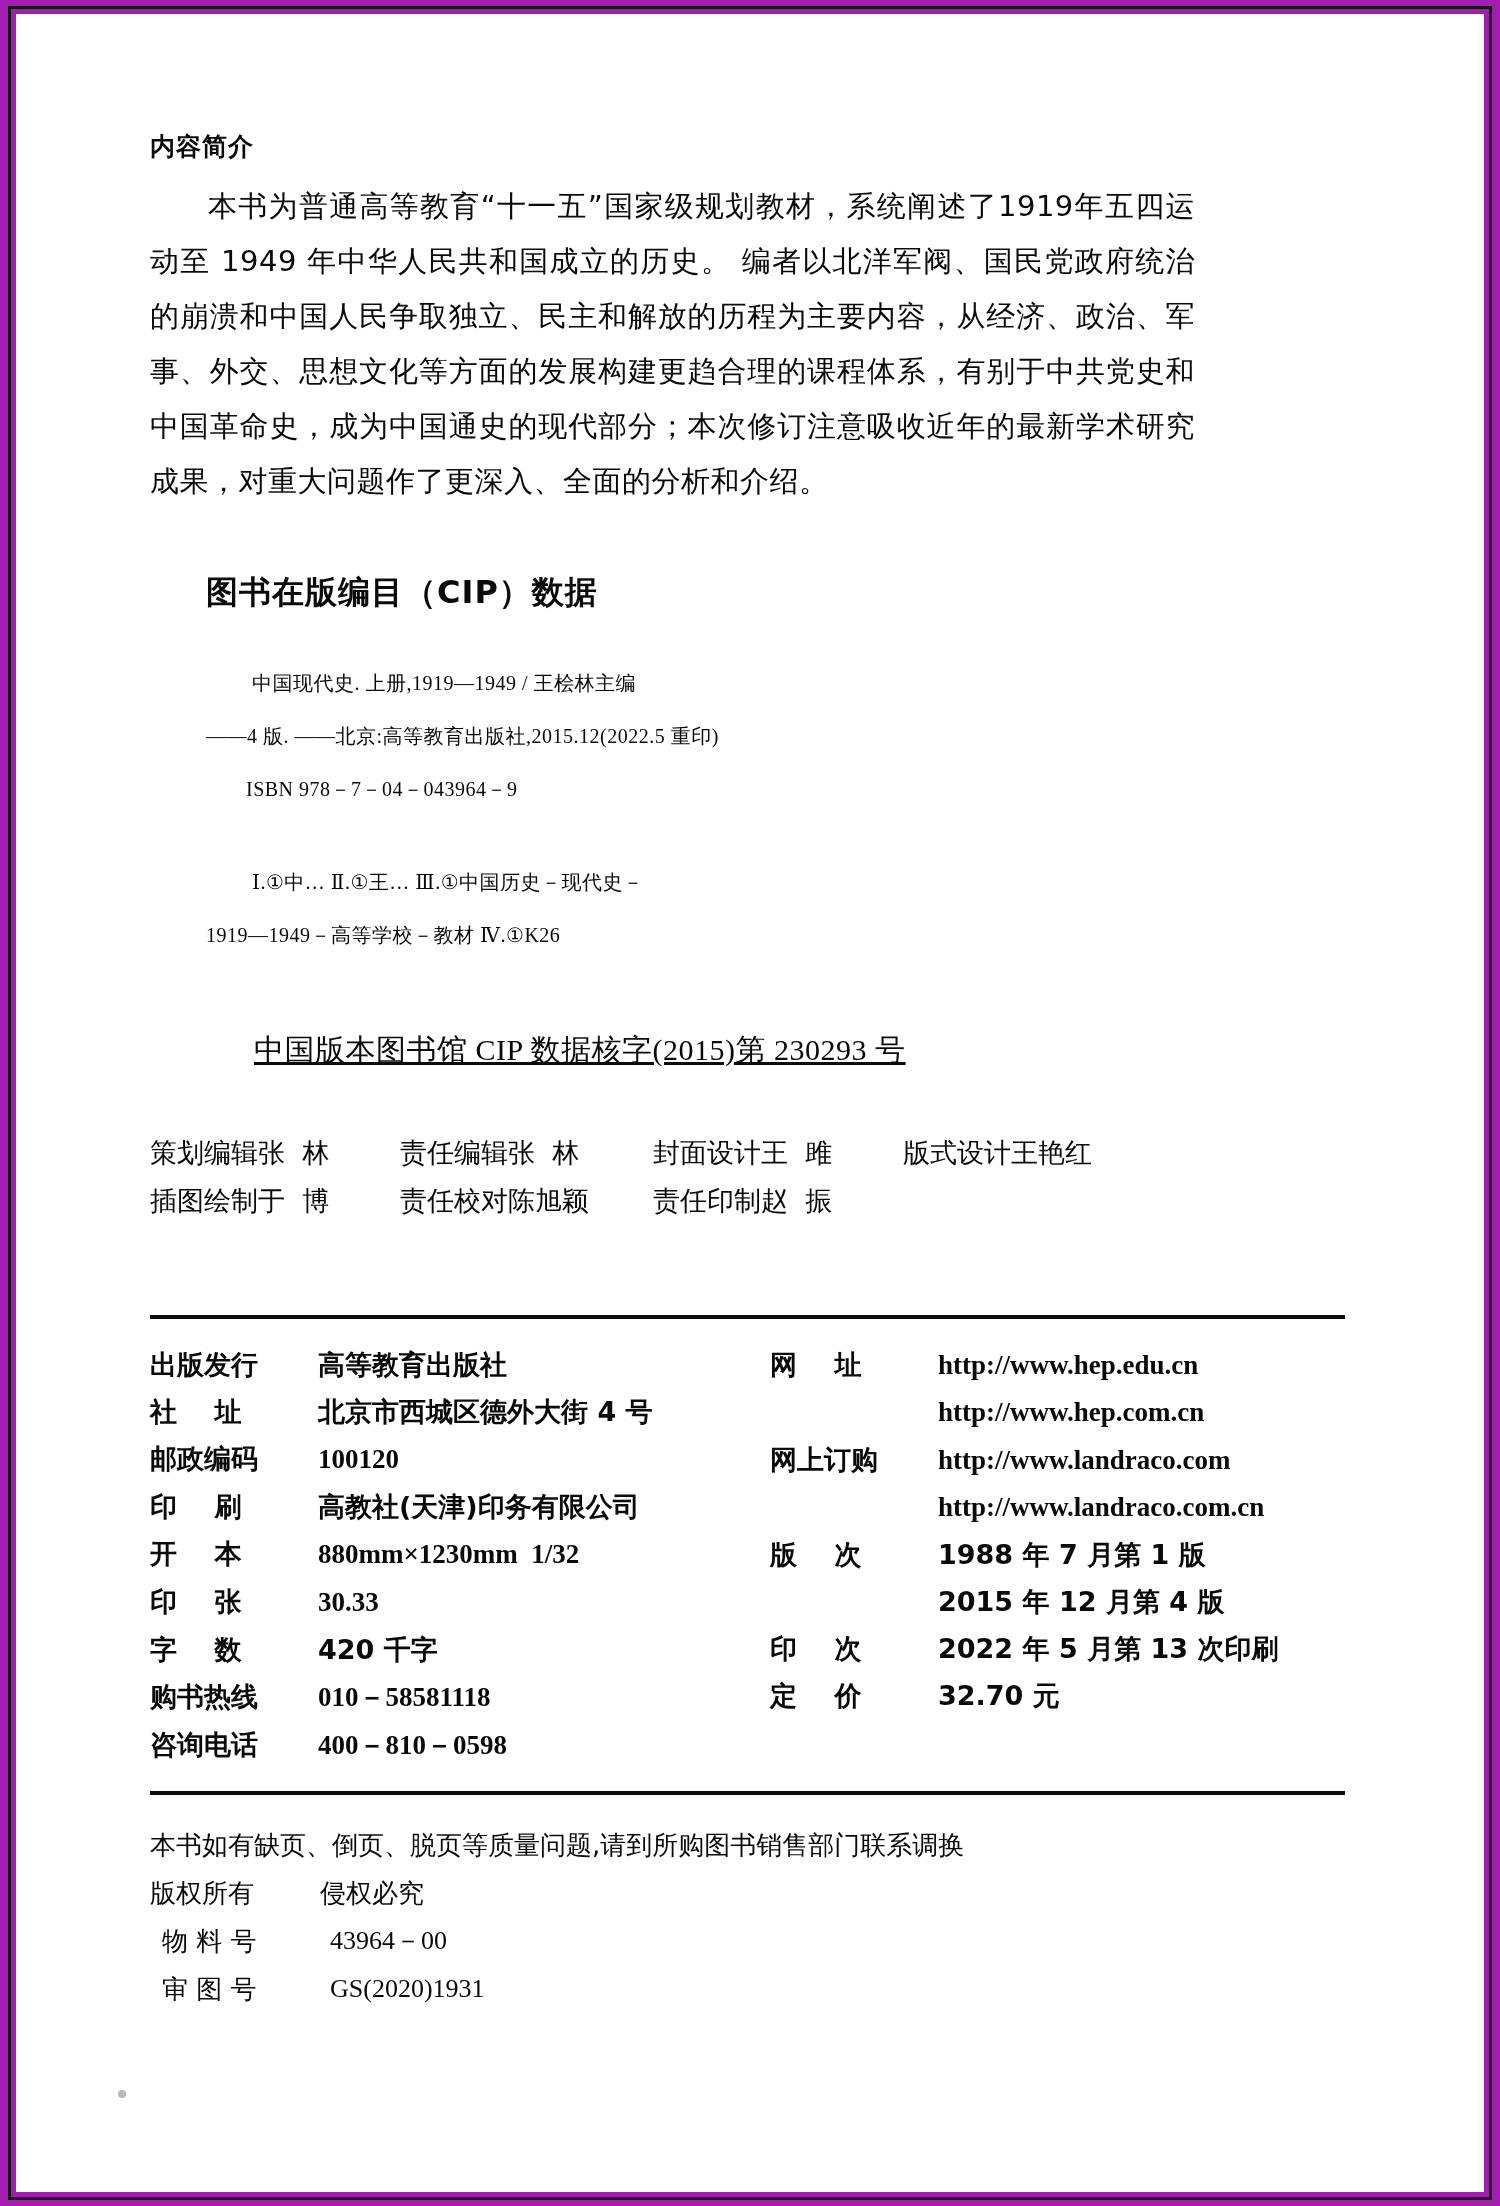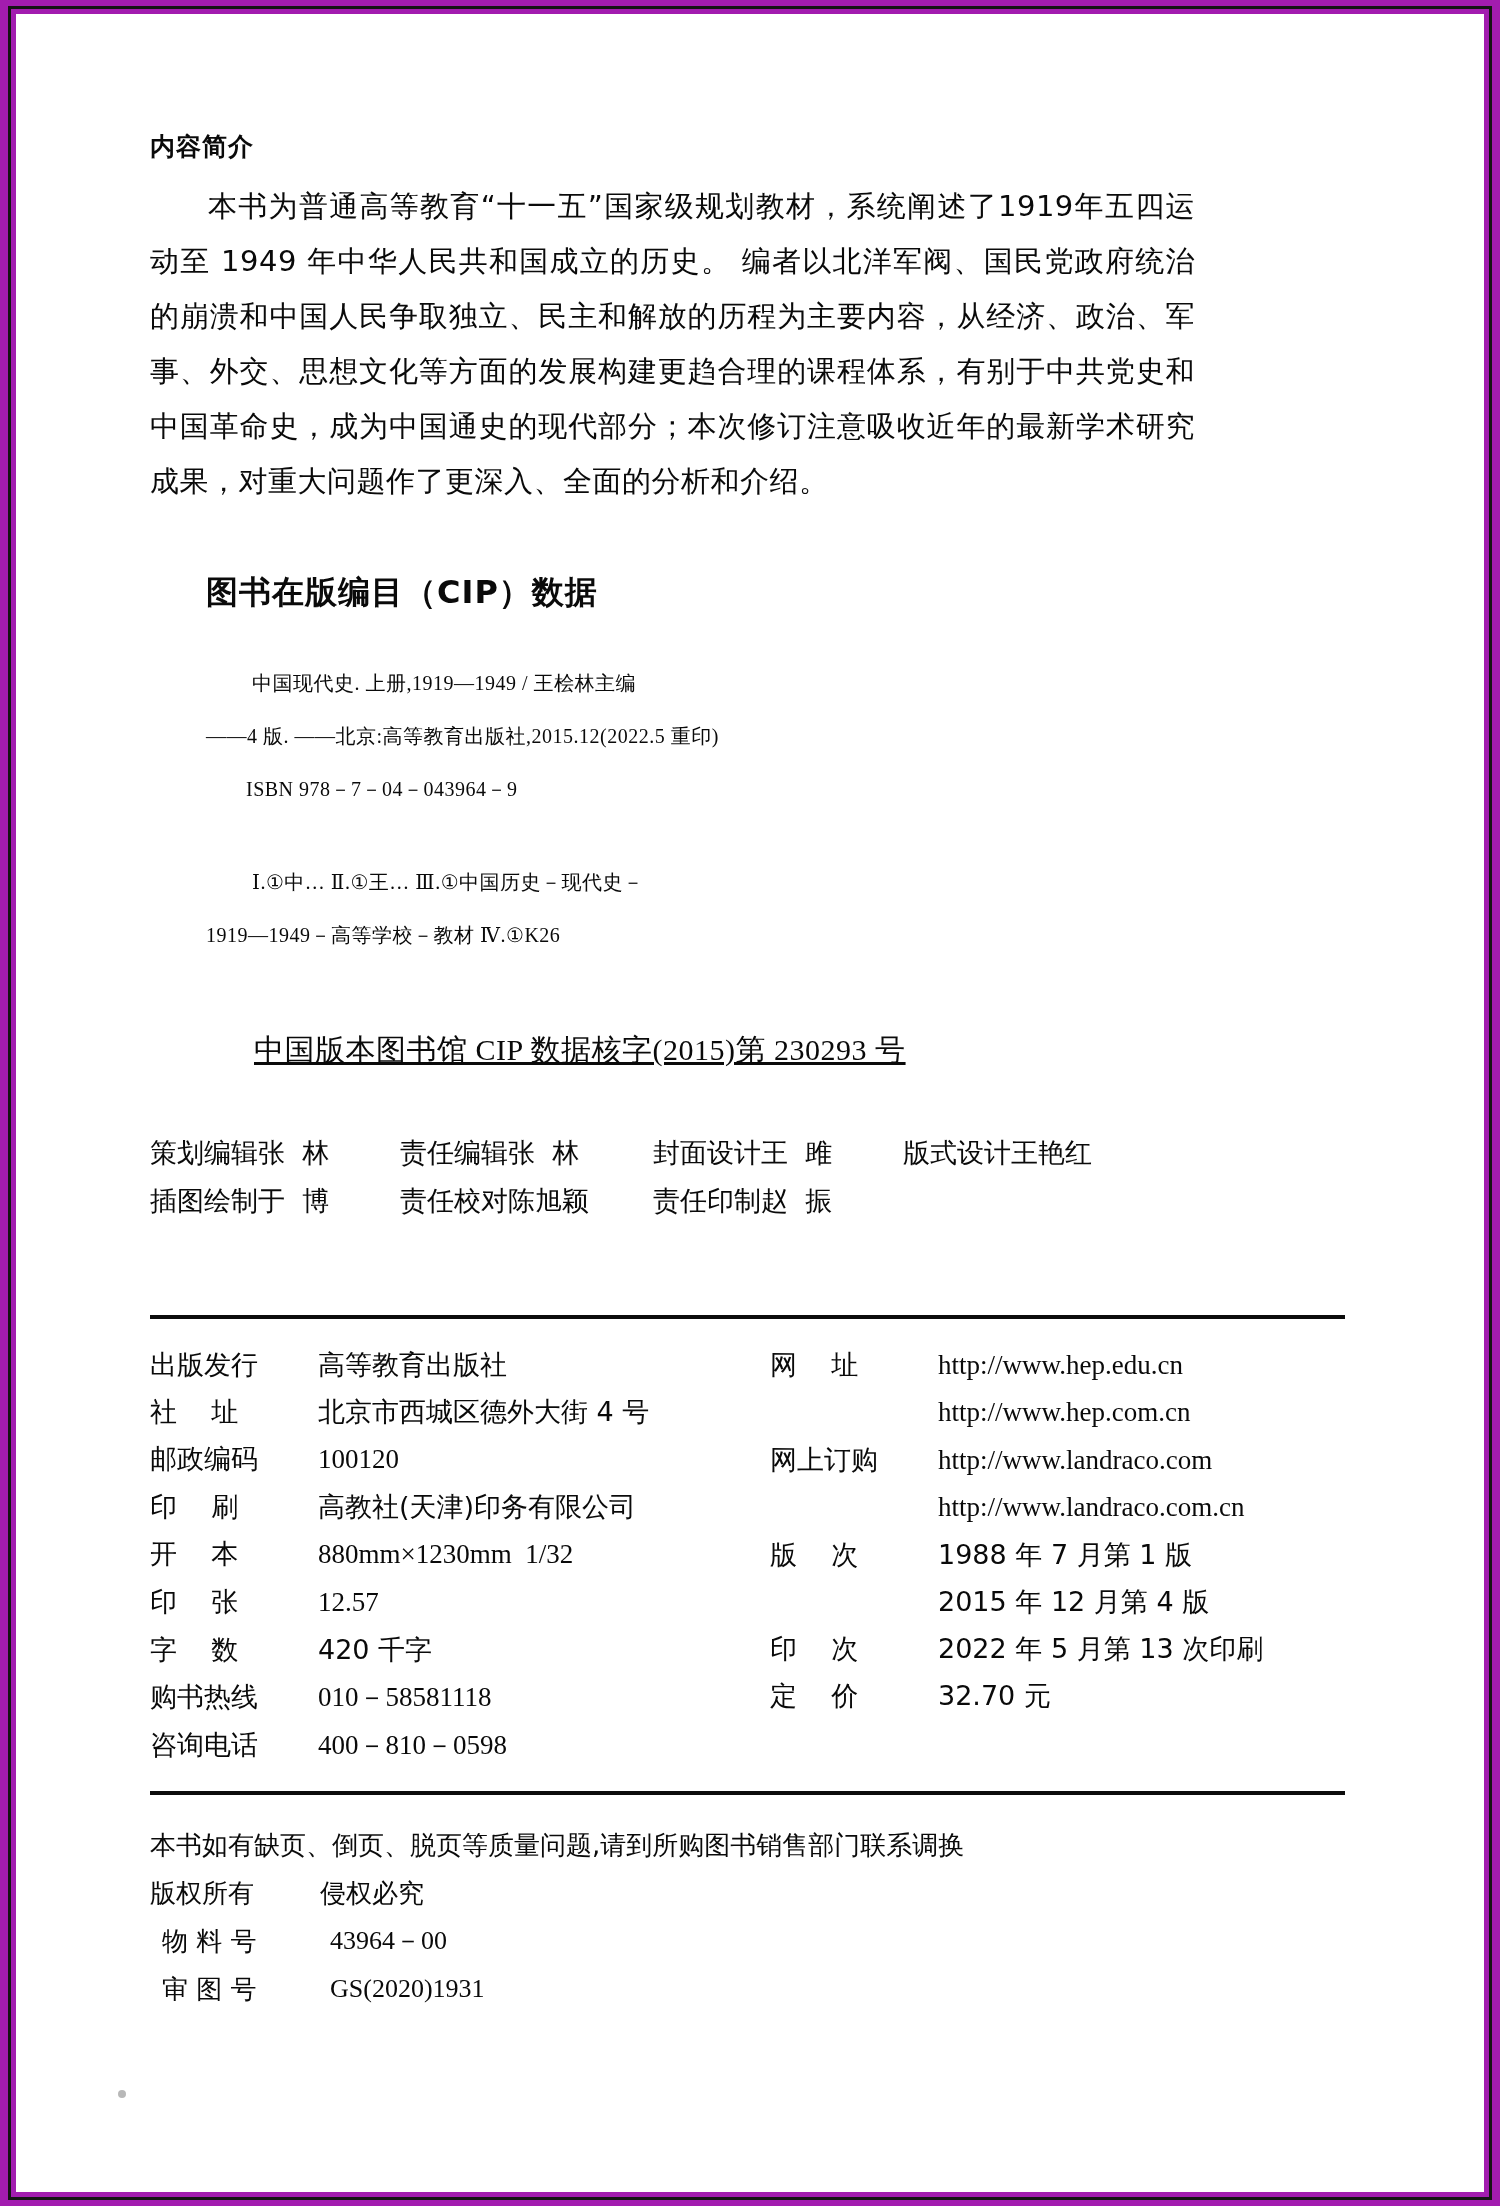--- a/index.html
+++ b/index.html
@@ -114,20 +114,21 @@
     border-top: 4px solid #0c0c0c;
     margin: 0;
   }
   .rule-top { margin-top: 90px; width: 1195px; }
   .rule-mid { margin-top: 22px; width: 1195px; }
   .imprint {
     display: flex;
     margin-top: 22px;
     font-size: 27px;
     line-height: 47px;
+    font-weight: bold;
   }
   .imprint-col { display: flex; flex-direction: column; }
   .imp-left { width: 620px; }
   .imp-right { width: 575px; }
   .imp-row { display: flex; align-items: baseline; white-space: pre; }
   .imp-label {
     width: 168px;
     display: inline-flex;
     justify-content: space-between;
     font-family: "DejaVu Sans", "Liberation Sans", sans-serif;
@@ -211,21 +212,21 @@
     </div>
 
     <hr class="rule rule-top">
     <div class="imprint">
       <div class="imprint-col imp-left">
         <div class="imp-row"><span class="imp-label">出版发行</span><span class="imp-value cjk">高等教育出版社</span></div>
         <div class="imp-row"><span class="imp-label">社    址</span><span class="imp-value cjk">北京市西城区德外大街 4 号</span></div>
         <div class="imp-row"><span class="imp-label">邮政编码</span><span class="imp-value">100120</span></div>
         <div class="imp-row"><span class="imp-label">印    刷</span><span class="imp-value cjk">高教社(天津)印务有限公司</span></div>
         <div class="imp-row"><span class="imp-label">开    本</span><span class="imp-value">880mm×1230mm  1/32</span></div>
-        <div class="imp-row"><span class="imp-label">印    张</span><span class="imp-value">12.57</span></div>
+        <div class="imp-row"><span class="imp-label">印    张</span><span class="imp-value">30.33</span></div>
         <div class="imp-row"><span class="imp-label">字    数</span><span class="imp-value cjk">420 千字</span></div>
         <div class="imp-row"><span class="imp-label">购书热线</span><span class="imp-value">010－58581118</span></div>
         <div class="imp-row"><span class="imp-label">咨询电话</span><span class="imp-value">400－810－0598</span></div>
       </div>
       <div class="imprint-col imp-right">
         <div class="imp-row"><span class="imp-label">网    址</span><span class="imp-value">http://www.hep.edu.cn</span></div>
         <div class="imp-row continuation"><span class="imp-label"></span><span class="imp-value">http://www.hep.com.cn</span></div>
         <div class="imp-row"><span class="imp-label">网上订购</span><span class="imp-value">http://www.landraco.com</span></div>
         <div class="imp-row continuation"><span class="imp-label"></span><span class="imp-value">http://www.landraco.com.cn</span></div>
         <div class="imp-row continuation"><span class="imp-label"></span><span class="imp-value"></span></div>

